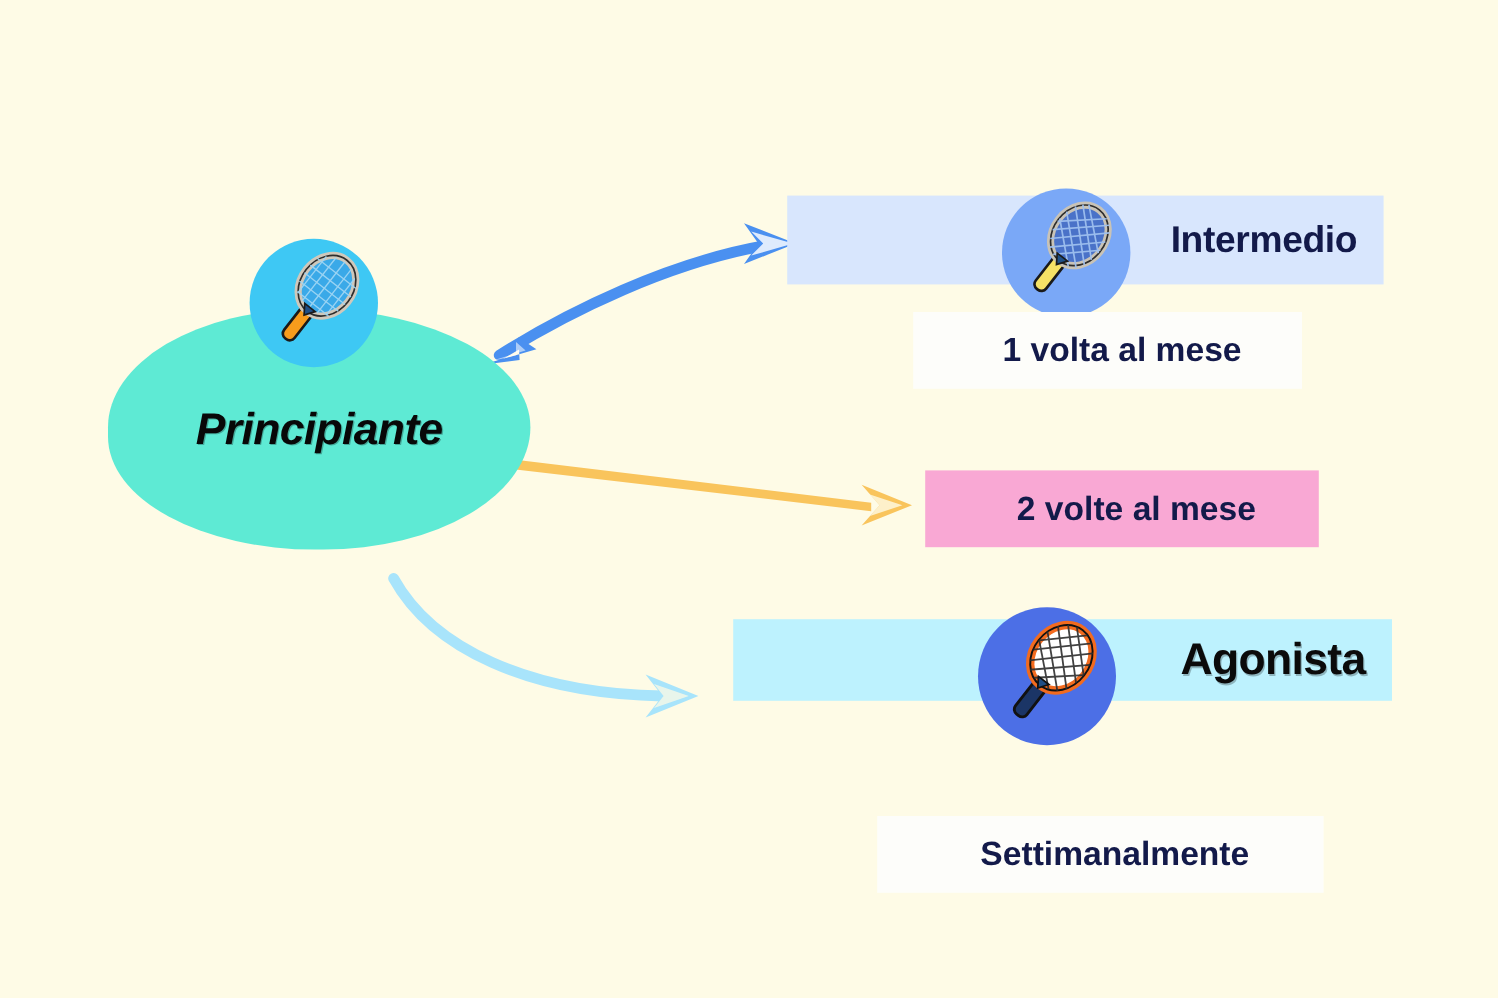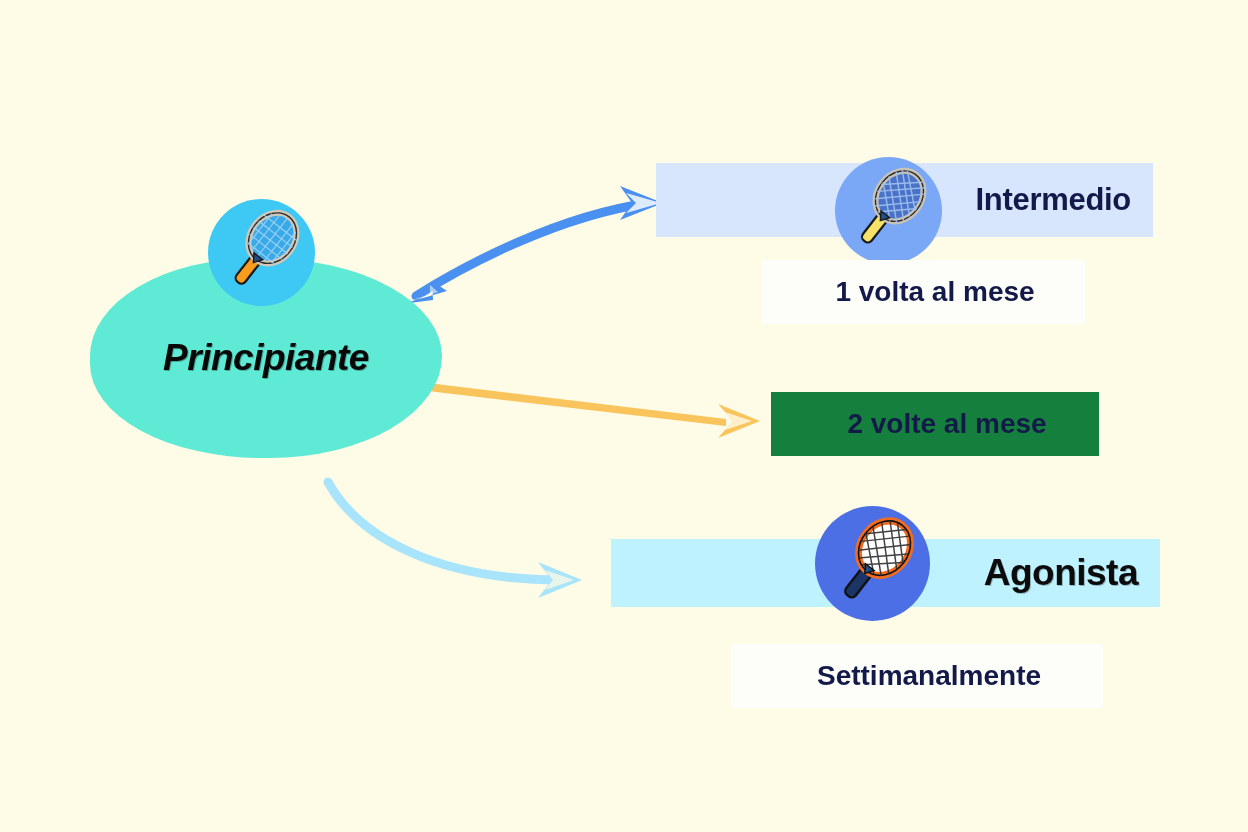--- a/index.html
+++ b/index.html
@@ -82,21 +82,21 @@
   }
   #bar-intermedio .bar-label {
     font-size: 31px;
     color: #131a4a;
     padding-right: 22px;
     letter-spacing: -0.3px;
   }
 
   #bar-agonista {
     left: 611px;
-    top: 539px;
+    top: 516px;
     width: 549px;
     height: 68px;
     background: #bdf2fe;
   }
   #bar-agonista .bar-label {
     font-size: 37px;
     color: #0b0b0b;
     padding-right: 22px;
     letter-spacing: -0.5px;
     text-shadow: 1px 1px 0 rgba(0,0,0,0.25);
@@ -258,21 +258,21 @@
         </g>
         <path d="M 48 58 L 53.5 66 L 59 58 Z" fill="#1f4f86" stroke="#1a1a1a" stroke-width="1.4"></path>
       </g>
     </svg>
   </div>
 
   <div class="freq-card" id="card-freq-intermedio" style="background: rgb(253, 253, 250);">
     <span>1 volta al mese</span>
   </div>
 
-  <div class="freq-card" id="card-freq-due" style="background: #15803d;">
+  <div class="freq-card" id="card-freq-due" style="background: #f9a8d4;">
     <span>2 volte al mese</span>
   </div>
 
   <div class="level-bar" id="bar-agonista" style="background: rgb(189, 242, 254);">
     <span class="bar-label">Agonista</span>
   </div>
 
   <div class="icon-badge" id="icon-agonista">
     <svg viewBox="0 0 115 115" xmlns="http://www.w3.org/2000/svg">
       <g transform="rotate(38 57.5 57.5)">
@@ -289,17 +289,17 @@
           <line x1="70" y1="13" x2="35" y2="47"></line>
           <line x1="80" y1="28" x2="43" y2="62"></line>
           <line x1="81" y1="38" x2="50" y2="65"></line>
           <line x1="63" y1="10" x2="34" y2="38"></line>
         </g>
         <path d="M 52 62 L 57.5 70 L 63 62 Z" fill="#1f4f86" stroke="#111111" stroke-width="1.5"></path>
       </g>
     </svg>
   </div>
 
-  <div class="freq-card" id="card-freq-agonista" style="background: rgb(253, 253, 250);">
+  <div class="freq-card" id="card-freq-agonista" style="background: rgb(253, 253, 250); margin-top: 36px;">
     <span>Settimanalmente</span>
   </div>
 
 </div>
 
 </body></html>

